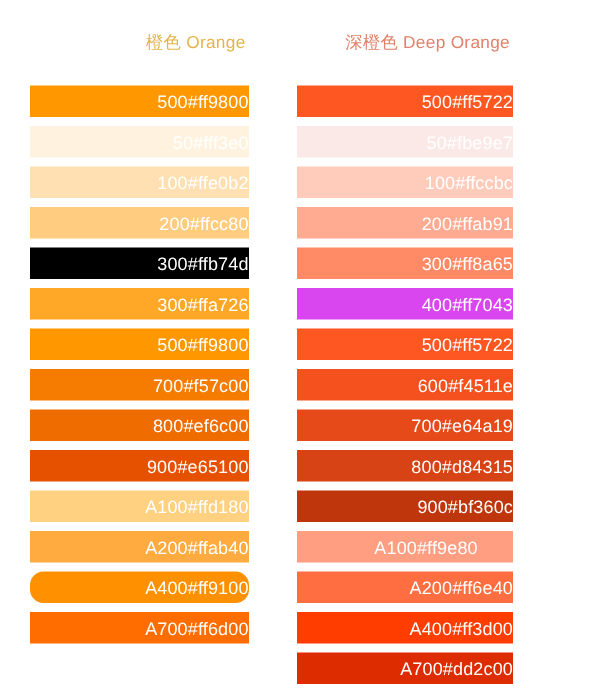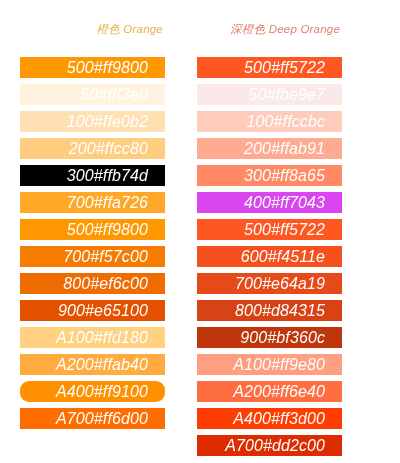--- a/index.html
+++ b/index.html
@@ -11,21 +11,20 @@
     height: 463px;
     background: #ffffff;
     font-family: "Liberation Sans", sans-serif;
     overflow: hidden;
   }
   .palette-page {
     position: relative;
     width: 364px;
     height: 463px;
     box-sizing: border-box;
-    font-style: italic;
   }
   .columns {
     display: flex;
     flex-direction: row;
     padding-top: 22px;
   }
   .palette-column {
     display: flex;
     flex-direction: column;
   }
@@ -58,23 +57,23 @@
   }
   .swatch-row {
     height: 21px;
     margin-bottom: 6px;
     display: flex;
     align-items: center;
     justify-content: flex-end;
     box-sizing: border-box;
   }
   .swatch-label {
-    font-size: 16px;
+    font-size: 12px;
     line-height: 12px;
-    padding-right: 17px;
+    padding-right: 0;
     letter-spacing: 0.1px;
     white-space: nowrap;
     margin-left: 28px;
   }
 </style>
 </head>
 <body>
 
 <div class="palette-page">
   <div class="columns">
@@ -91,21 +90,21 @@
           <div class="swatch-row" style="background-color: rgb(255, 224, 178);">
             <span class="swatch-label" style="color: rgb(255, 255, 255);">100#ffe0b2</span>
           </div>
           <div class="swatch-row" style="background-color: rgb(255, 204, 128);">
             <span class="swatch-label" style="color: rgb(255, 255, 255);">200#ffcc80</span>
           </div>
           <div class="swatch-row" style="background-color: #000000;">
             <span class="swatch-label" style="color: rgb(255, 255, 255);">300#ffb74d</span>
           </div>
           <div class="swatch-row" style="background-color: rgb(255, 167, 38);">
-            <span class="swatch-label" style="color: rgb(255, 255, 255);">700#ffa726</span>
+            <span class="swatch-label" style="color: rgb(255, 255, 255);">300#ffa726</span>
           </div>
           <div class="swatch-row" style="background-color: rgb(255, 152, 0);">
             <span class="swatch-label" style="color: rgb(255, 255, 255);">500#ff9800</span>
           </div>
           <div class="swatch-row" style="background-color: rgb(245, 124, 0);">
             <span class="swatch-label" style="color: rgb(255, 255, 255);">700#f57c00</span>
           </div>
           <div class="swatch-row" style="background-color: rgb(239, 108, 0);">
             <span class="swatch-label" style="color: rgb(255, 255, 255);">800#ef6c00</span>
           </div>
@@ -158,21 +157,21 @@
           </div>
           <div class="swatch-row" style="background-color: rgb(230, 74, 25);">
             <span class="swatch-label" style="color: rgb(255, 255, 255);">700#e64a19</span>
           </div>
           <div class="swatch-row" style="background-color: rgb(216, 67, 21);">
             <span class="swatch-label" style="color: rgb(255, 255, 255);">800#d84315</span>
           </div>
           <div class="swatch-row" style="background-color: rgb(191, 54, 12);">
             <span class="swatch-label" style="color: rgb(255, 255, 255);">900#bf360c</span>
           </div>
-          <div class="swatch-row" style="background-color: rgb(255, 158, 128);">
+          <div class="swatch-row" style="background-color: rgb(255, 158, 128); justify-content: center;">
             <span class="swatch-label" style="color: rgb(255, 255, 255);">A100#ff9e80</span>
           </div>
           <div class="swatch-row" style="background-color: rgb(255, 110, 64);">
             <span class="swatch-label" style="color: rgb(255, 255, 255);">A200#ff6e40</span>
           </div>
           <div class="swatch-row" style="background-color: rgb(255, 61, 0);">
             <span class="swatch-label" style="color: rgb(255, 255, 255);">A400#ff3d00</span>
           </div>
           <div class="swatch-row" style="background-color: rgb(221, 44, 0);">
             <span class="swatch-label" style="color: rgb(255, 255, 255);">A700#dd2c00</span>

